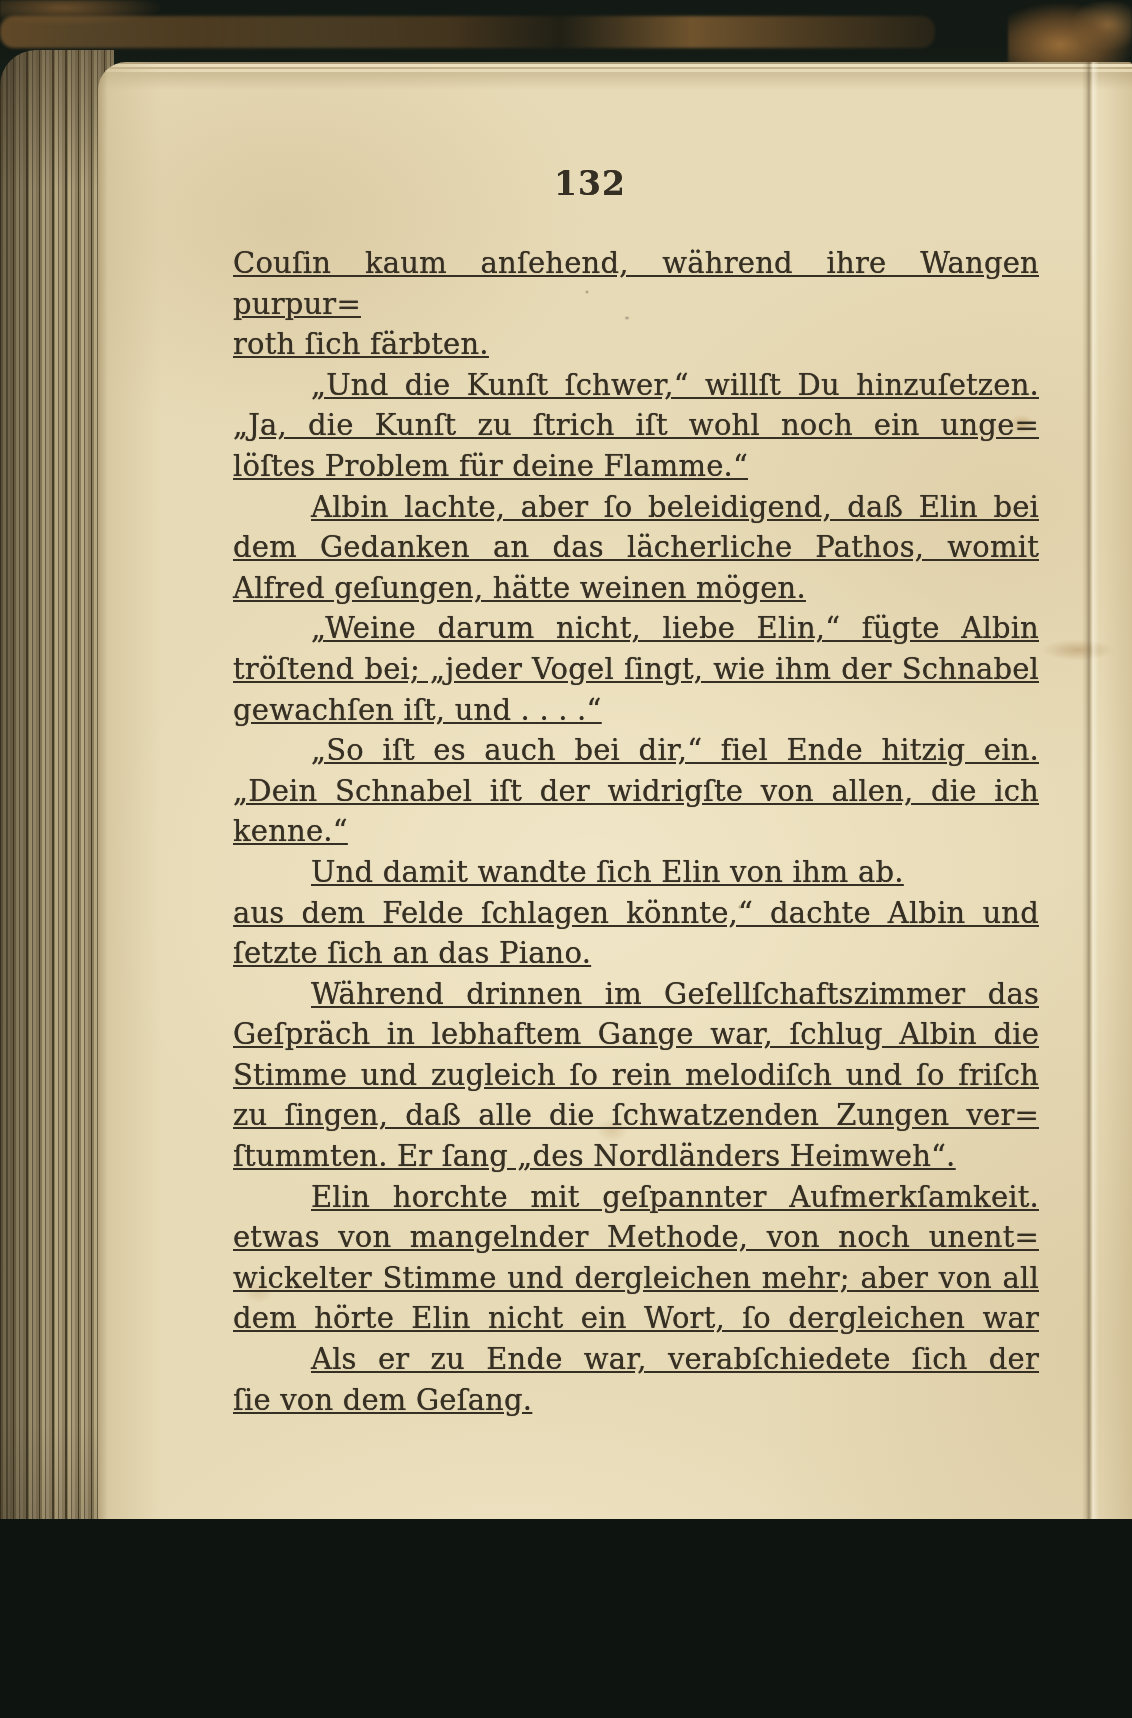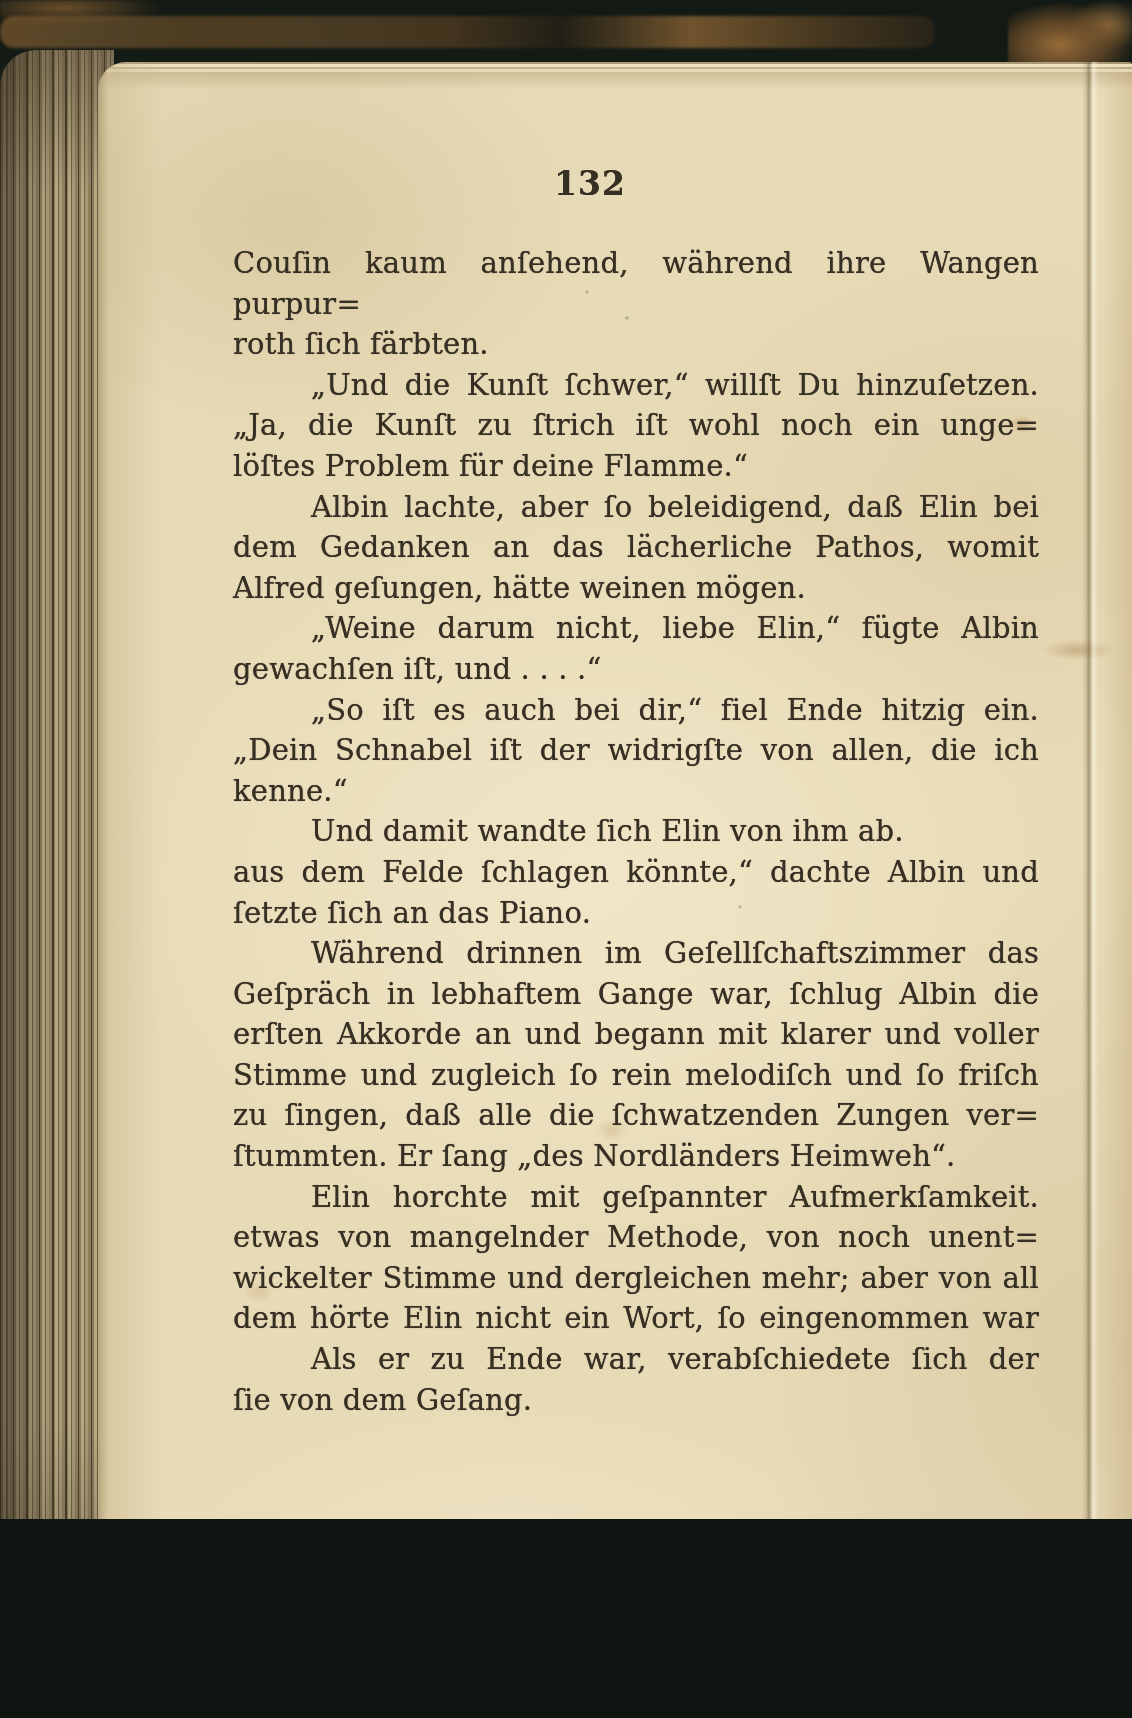--- a/index.html
+++ b/index.html
@@ -89,21 +89,21 @@
     letter-spacing:1px;
     text-shadow:0 0 .6px rgba(54,47,35,.8);
   }
   .text-block{
     position:absolute;left:233px;top:243px;width:806px;
     color:var(--ink,#362f23);
     font-size:29px;line-height:40.6px;
     letter-spacing:.2px;
     text-shadow:0 0 .7px rgba(54,47,35,.85);
   }
-  .line{white-space:normal;}
+  .line{white-space:normal;text-decoration:underline;}
   .line.j{text-align:justify;text-align-last:justify;}
   .line.ind{padding-left:78px;}
 </style>
 </head>
 <body>
 
 <div id="scene">
   <div class="cover-streak"></div>
   <div class="cover-patch-left"></div>
   <div class="cover-patch"></div>
@@ -118,33 +118,33 @@
   <div class="text-block" id="text-block">
       <div class="line j">Couſin kaum anſehend, während ihre Wangen purpur=</div>
       <div class="line">roth ſich färbten.</div>
       <div class="line ind j">„Und die Kunſt ſchwer,“ willſt Du hinzuſetzen.</div>
       <div class="line j">„Ja, die Kunſt zu ſtrich iſt wohl noch ein unge=</div>
       <div class="line">löſtes Problem für deine Flamme.“</div>
       <div class="line ind j">Albin lachte, aber ſo beleidigend, daß Elin bei</div>
       <div class="line j">dem Gedanken an das lächerliche Pathos, womit</div>
       <div class="line">Alfred geſungen, hätte weinen mögen.</div>
       <div class="line ind j">„Weine darum nicht, liebe Elin,“ fügte Albin</div>
+      <div class="line j">tröſtend bei; „jeder Vogel ſingt, wie ihm der Schnabel</div>
       <div class="line">gewachſen iſt, und . . . .“</div>
       <div class="line ind j">„So iſt es auch bei dir,“ fiel Ende hitzig ein.</div>
       <div class="line j">„Dein Schnabel iſt der widrigſte von allen, die ich</div>
       <div class="line">kenne.“</div>
       <div class="line ind">Und damit wandte ſich Elin von ihm ab.</div>
       <div class="line j">aus dem Felde ſchlagen könnte,“ dachte Albin und</div>
       <div class="line">ſetzte ſich an das Piano.</div>
       <div class="line ind j">Während drinnen im Geſellſchaftszimmer das</div>
       <div class="line j">Geſpräch in lebhaftem Gange war, ſchlug Albin die</div>
-      <div class="line j">erſten Akkorde an und begann mit klarer und voller</div>
       <div class="line j">Stimme und zugleich ſo rein melodiſch und ſo friſch</div>
       <div class="line j">zu ſingen, daß alle die ſchwatzenden Zungen ver=</div>
       <div class="line">ſtummten. Er ſang „des Nordländers Heimweh“.</div>
       <div class="line ind j">Elin horchte mit geſpannter Aufmerkſamkeit.</div>
       <div class="line j">etwas von mangelnder Methode, von noch unent=</div>
       <div class="line j">wickelter Stimme und dergleichen mehr; aber von all</div>
-      <div class="line j">dem hörte Elin nicht ein Wort, ſo eingenommen war</div>
+      <div class="line j">dem hörte Elin nicht ein Wort, ſo dergleichen war</div>
       <div class="line ind j">Als er zu Ende war, verabſchiedete ſich der</div>
       <div class="line">ſie von dem Geſang.</div>
     </div>
 </div>
 
 </body></html>

